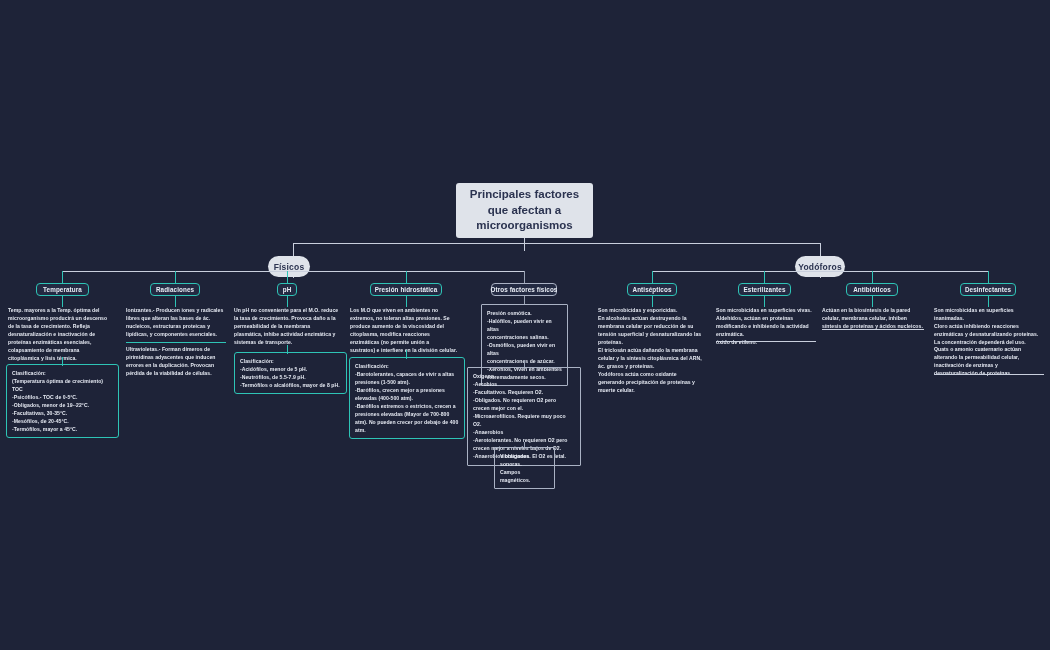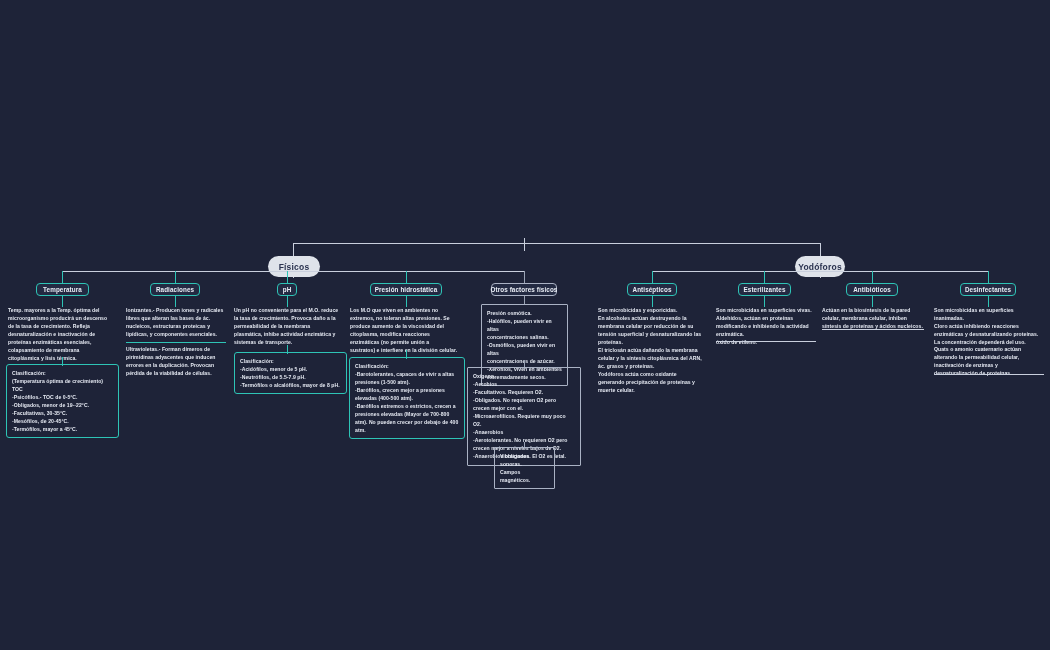--- a/index.html
+++ b/index.html
@@ -84,27 +84,30 @@
     padding: 4px 5px;
     letter-spacing: .05px;
   }
   .boxed.grey { border-color: #aab2c4; border-radius: 1px; }
 </style>
 </head>
 <body>
 
 <div id="canvas">
 
+  <div class="root" style="left:456px; top:183px; width:137px; height:55px;">Principales factores
+que afectan a
+microorganismos</div>
 
   <div class="ln v" style="left:524px; top:238px; height:13px;"></div>
   <div class="ln h" style="left:293px; top:243px; width:528px;"></div>
   <div class="ln v" style="left:293px; top:243px; height:35px;"></div>
   <div class="ln v" style="left:820px; top:243px; height:35px;"></div>
 
-  <div class="pill2" style="left:268px; top:256px; width:52px; height:21px;">Físicos</div>
+  <div class="pill2" style="left:268px; top:256px; width:42px; height:21px;">Físicos</div>
   <div class="pill2" style="left:795px; top:256px; width:50px; height:21px;">Yodóforos</div>
 
   <div class="ln h" style="left:62px; top:271px; width:462px;"></div>
   <div class="ln v teal" style="left:62px; top:271px; height:12px;"></div>
   <div class="ln v teal" style="left:175px; top:271px; height:12px;"></div>
   <div class="ln v teal" style="left:287px; top:271px; height:12px;"></div>
   <div class="ln v teal" style="left:406px; top:271px; height:12px;"></div>
   <div class="ln v grey" style="left:524px; top:271px; height:12px;"></div>
 
   <div class="ln h" style="left:652px; top:271px; width:336px;"></div>

